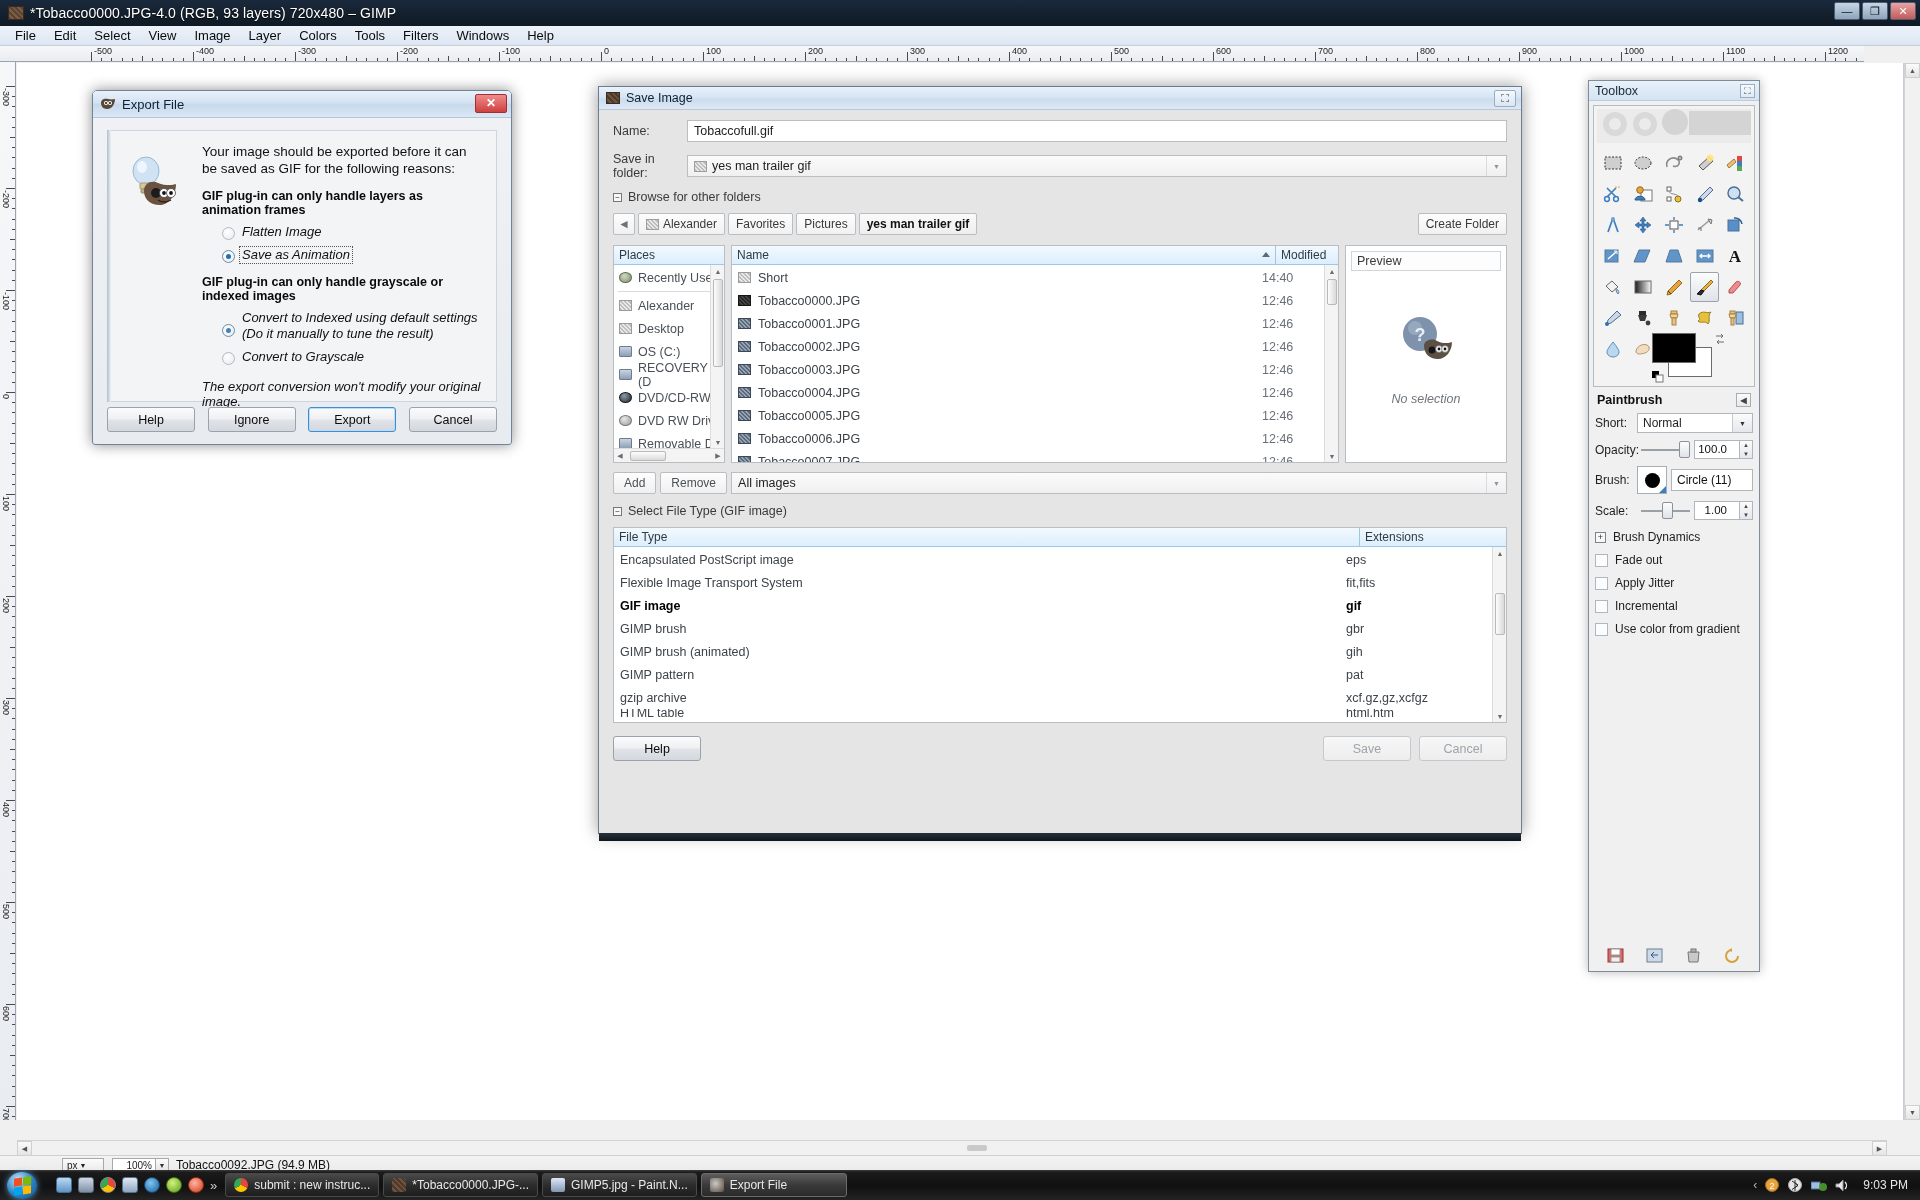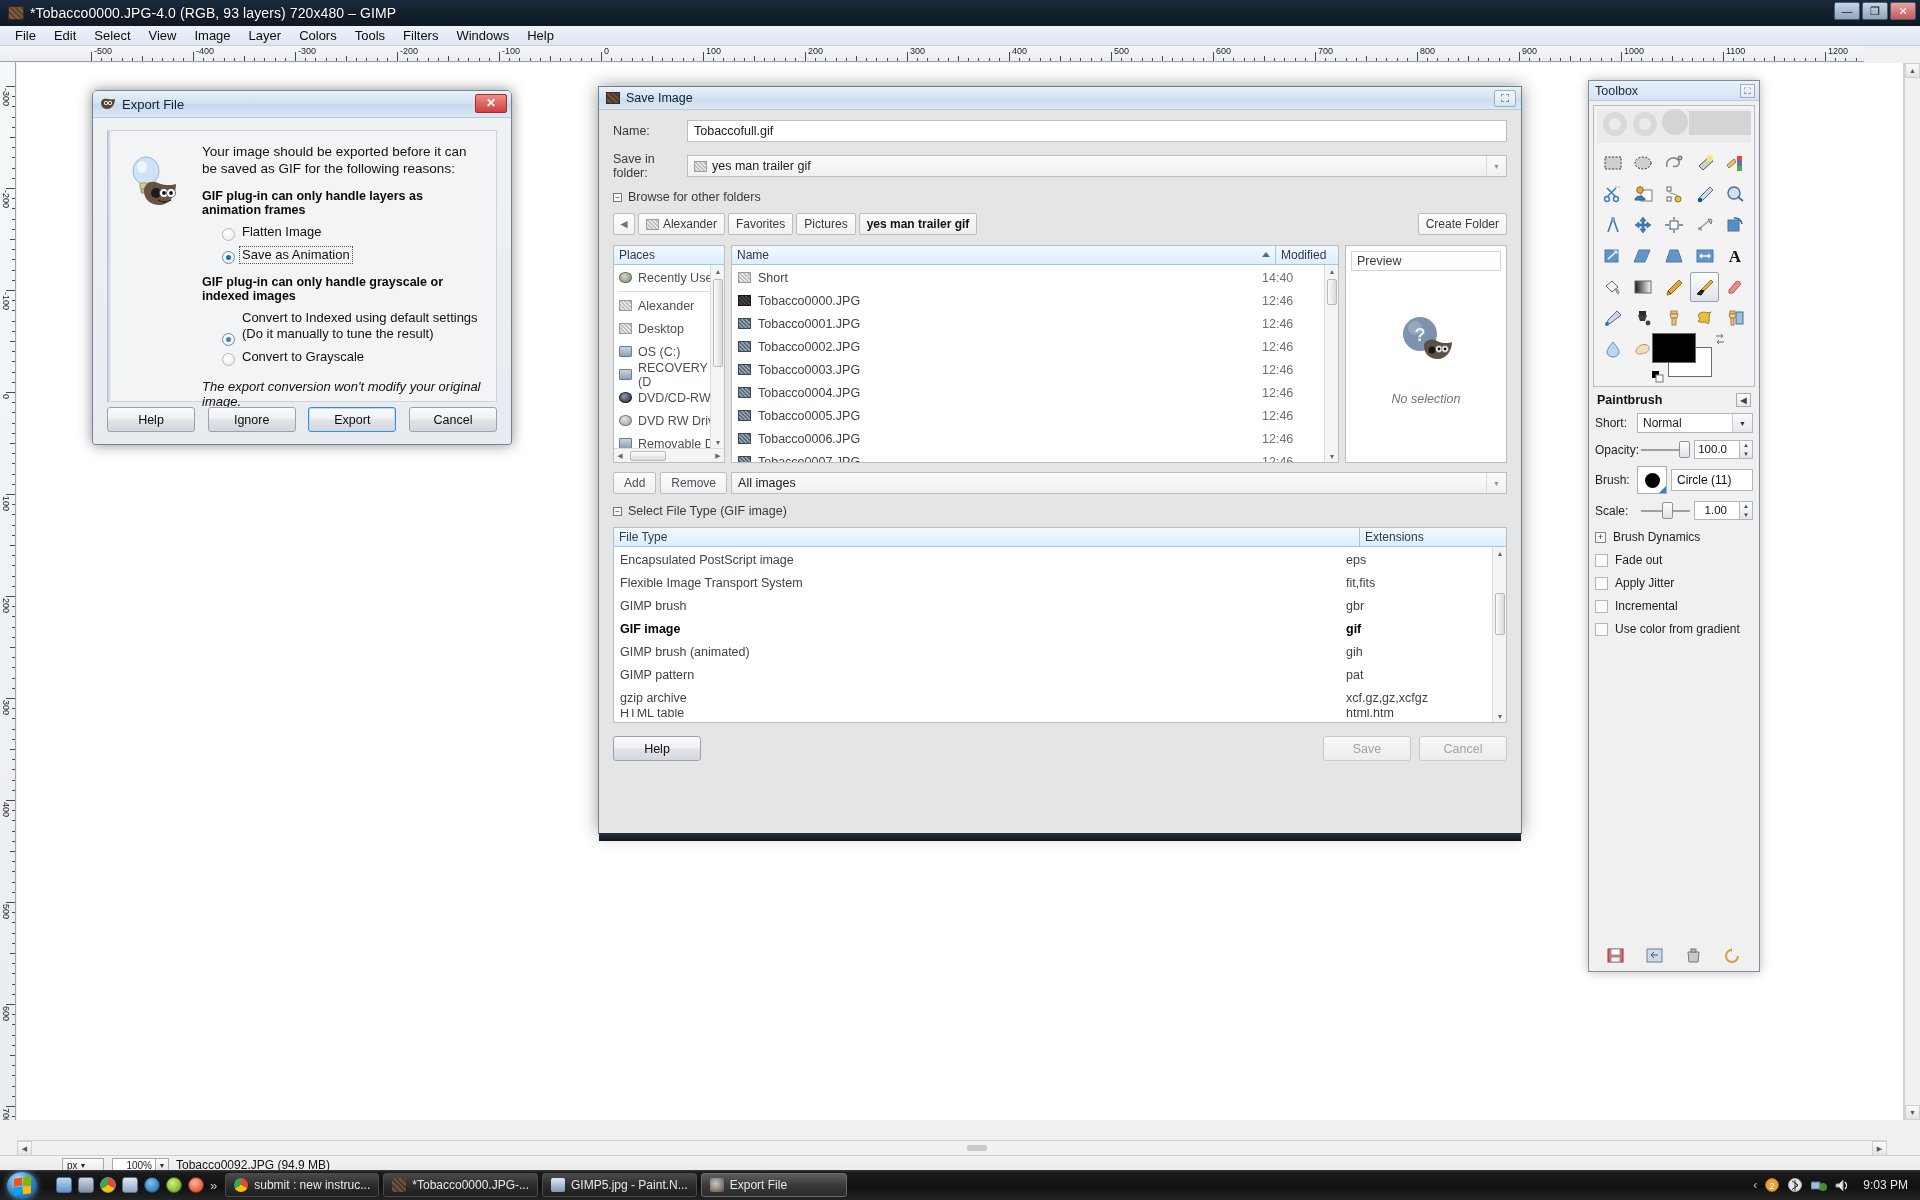--- a/index.html
+++ b/index.html
@@ -143,21 +143,21 @@
   #export-inner::before{
     content:""; position:absolute; left:-1px; top:-1px; bottom:-1px; width:4px;
     background:linear-gradient(to right,#aebed0,#eef1f5);
   }
   #wilber-bulb {
     position:absolute; left:16px; top:22px; width:62px; height:62px;
   }
   #export-text { margin-left:82px; }
   .ex-intro { font-size:13.5px; color:#111; line-height:17px; }
   .ex-head { font-weight:bold; font-size:12.5px; color:#0a0a0a; margin-top:12px; }
-  .radio-row { display:flex; align-items:flex-end; margin-top:7px; margin-left:20px; }
+  .radio-row { display:flex; align-items:center; margin-top:7px; margin-left:20px;font-style:italic; }
   .radio {
     width:13px;height:13px;border-radius:50%;
     border:1px solid #b3b9c0; background:radial-gradient(circle at 40% 35%,#ffffff,#e6e9ed);
     margin-right:7px; flex:none; position:relative; top:1px;
   }
   .radio.on { border:1px solid #6d8da8; }
   .radio.on::after{
     content:""; position:absolute; left:3px; top:3px; width:5px;height:5px;
     border-radius:50%; background:#1e6fb5;
   }
@@ -1133,27 +1133,27 @@
       </div>
       <div style="padding-top:1px;padding-right:14px">
         <div class="ft-row">
           <span class="ft-c1">Encapsulated PostScript image</span>
           <span class="ft-c2">eps</span>
         </div>
         <div class="ft-row">
           <span class="ft-c1">Flexible Image Transport System</span>
           <span class="ft-c2">fit,fits</span>
         </div>
+        <div class="ft-row sel">
+          <span class="ft-c1">GIF image</span>
+          <span class="ft-c2">gif</span>
+        </div>
         <div class="ft-row">
           <span class="ft-c1">GIMP brush</span>
           <span class="ft-c2">gbr</span>
-        </div>
-        <div class="ft-row sel">
-          <span class="ft-c1">GIF image</span>
-          <span class="ft-c2">gif</span>
         </div>
         <div class="ft-row">
           <span class="ft-c1">GIMP brush (animated)</span>
           <span class="ft-c2">gih</span>
         </div>
         <div class="ft-row">
           <span class="ft-c1">GIMP pattern</span>
           <span class="ft-c2">pat</span>
         </div>
         <div class="ft-row">

